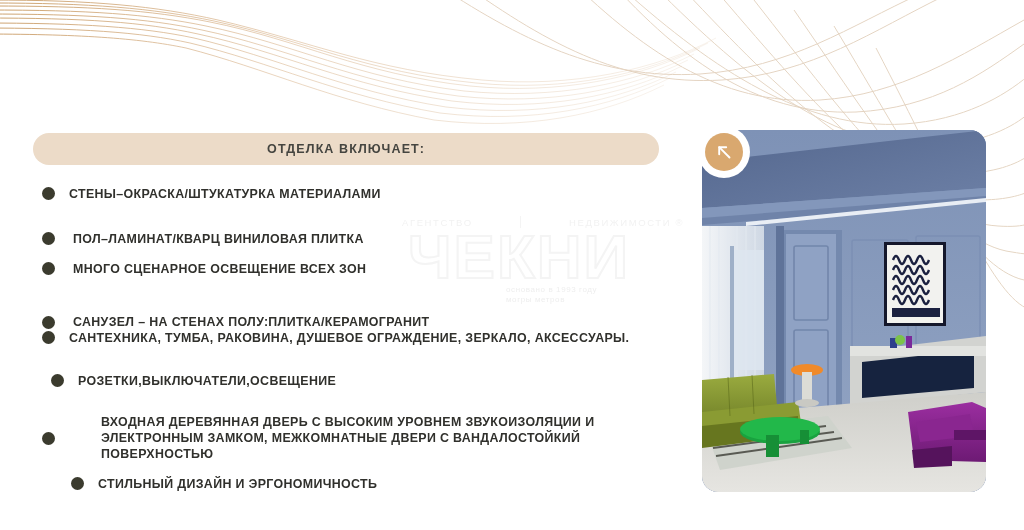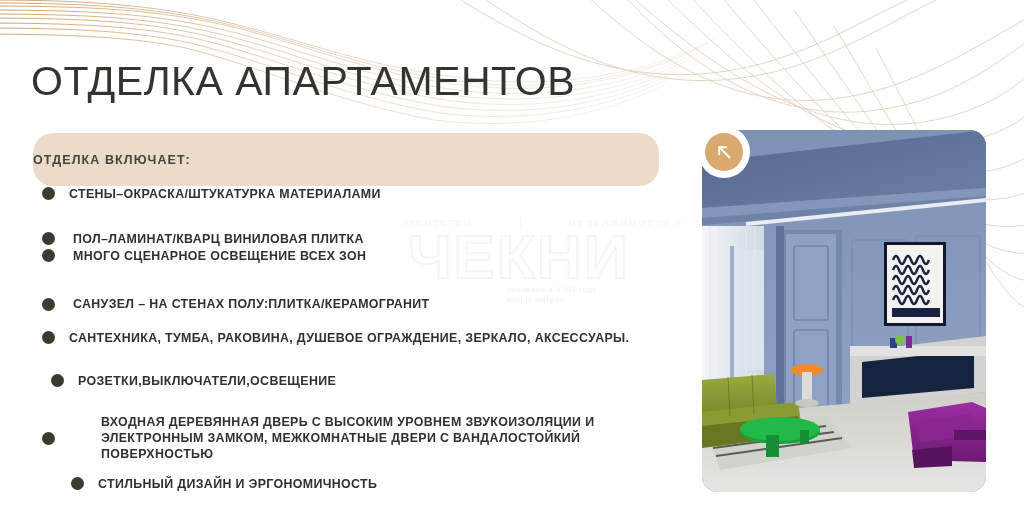--- a/index.html
+++ b/index.html
@@ -21,24 +21,24 @@
     font-size:41px;line-height:48px;
     letter-spacing:0.5px;
     color:#333330;
     font-weight:400;
     white-space:nowrap;
   }
 
   
   .banner{
     position:absolute;left:33px;top:133px;
-    width:626px;height:53px;
+    width:626px;height:32px;
     background:#ecdbc8;
     border-radius:20px;
-    display:flex;align-items:center;
+    display:flex;align-items:center;justify-content:center;
   }
   .banner-text{
     font-size:12.5px;letter-spacing:1.1px;color:#454540;font-weight:700;
   }
 
   
   .list{position:absolute;left:34px;top:186px;width:650px;}
   .row{position:absolute;display:flex;align-items:flex-start;padding-left:8px;}
   .dot{
     width:13px;height:13px;border-radius:50%;
@@ -46,21 +46,21 @@
   }
   .row-text{
     margin-left:14px;
     font-size:12.4px;
     line-height:16px;
     letter-spacing:0.35px;
     color:#30302c;
     font-weight:700;
     white-space:pre-line;
   }
-  .r0{top:0;}    .r1{top:45px;}  .r2{top:62px;text-align:right;}  .r3{top:110px;align-items:center;}
+  .r0{top:0;}    .r1{top:45px;}  .r2{top:75px;text-align:right;}  .r3{top:128px;align-items:center;}
   .r4{top:144px;} .r5{top:187px;margin-left:9px;} .r6{top:228px;gap:32px;} .r7{top:290px;margin-left:29px;}
   .row.r6 .dot{margin-top:18px;}
   .row.r1 .row-text,.row.r2 .row-text,.row.r3 .row-text{margin-left:18px;}
 
   
   .watermark{
     position:absolute;left:398px;top:210px;width:290px;height:100px;
     pointer-events:none;
   }
   .wm-top{
@@ -138,21 +138,20 @@
       <path d="M150 -14 C 244 80 330 150 430 146 C 480 143 510 126 524 114"></path>
       <path d="M180 -10 C 280 96 360 176 452 174 C 492 173 512 164 524 156"></path>
       <path d="M215 -6 C 316 112 392 200 474 200 C 500 200 514 196 524 192"></path>
       <path d="M250 0 C 350 128 420 222 494 226 C 508 227 518 226 524 224"></path>
       <path d="M290 10 C 384 146 444 244 508 252 C 514 253 520 254 524 254"></path>
       <path d="M330 26 C 414 166 466 268 520 280"></path>
       <path d="M372 48 C 446 190 486 290 522 308"></path>
     </g>
   </svg>
 
-  <div class="title">ОТДЕЛКА АПАРТАМЕНТОВ</div>
 
   <div class="banner">
     <span class="banner-text">ОТДЕЛКА ВКЛЮЧАЕТ:</span>
   </div>
 
   <div class="list">
     <div class="row r0">
       <span class="dot"></span>
       <span class="row-text">СТЕНЫ–ОКРАСКА/ШТУКАТУРКА МАТЕРИАЛАМИ</span>
     </div>

